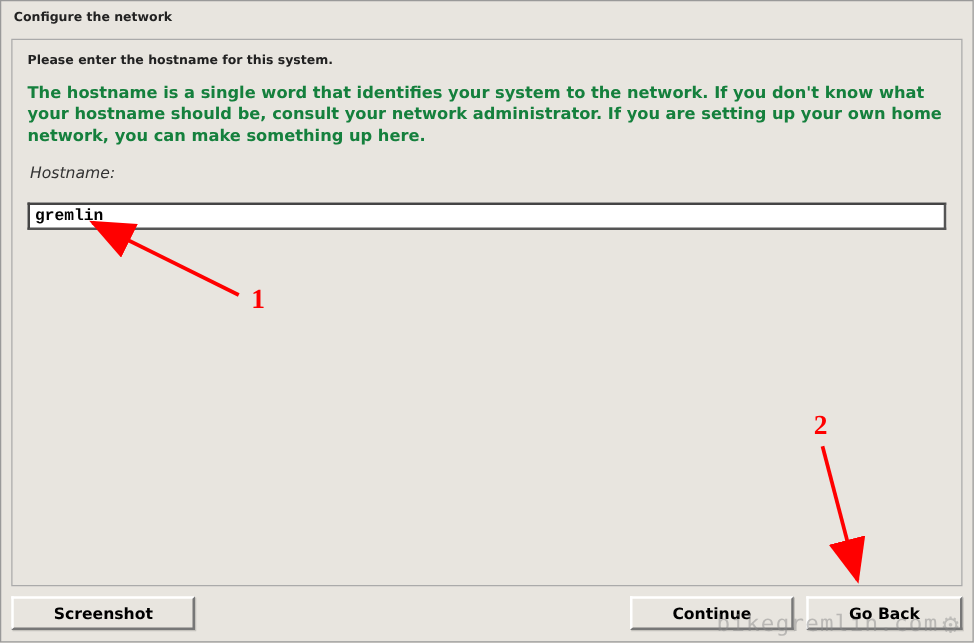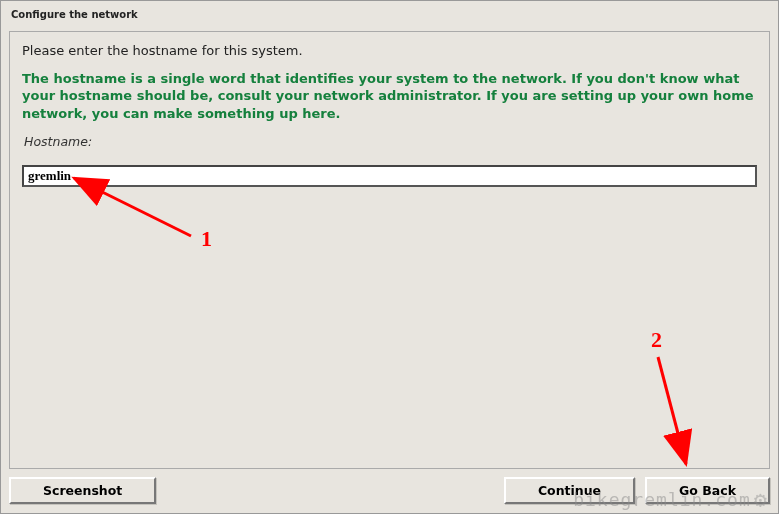--- a/index.html
+++ b/index.html
@@ -26,22 +26,22 @@
       position: absolute;
       left: 8px;
       right: 8px;
       top: 30px;
       bottom: 44px;
       border: 1px solid #aaa;
       background: #e8e5df;
       padding: 10px 12px;
     }
     .prompt-text {
-      font-weight: normal;
-      font-size: 13px;
+      font-weight: bold;
+      font-size: 10px;
       color: #222;
       line-height: 1.35;
       margin-bottom: 10px;
     }
     .description-text {
       font-weight: bold;
       font-size: 13px;
       color: #15803d;
       line-height: 1.35;
       margin-bottom: 12px;
@@ -50,21 +50,21 @@
       font-style: italic;
       font-size: 12.5px;
       color: #333;
       margin-bottom: 16px;
       padding-left: 2px;
     }
     .text-input {
       width: 100%;
       height: 22px;
       font-size: 13px;
-      font-family: Liberation Serif, serif;
+      font-family: Liberation Mono, monospace;
       font-weight: bold;
       padding: 1px 4px;
       border: 2px solid #555;
       border-top-color: #444;
       border-left-color: #444;
       background: #fff;
       outline: none;
     }
     .bottom-bar {
       position: absolute;

